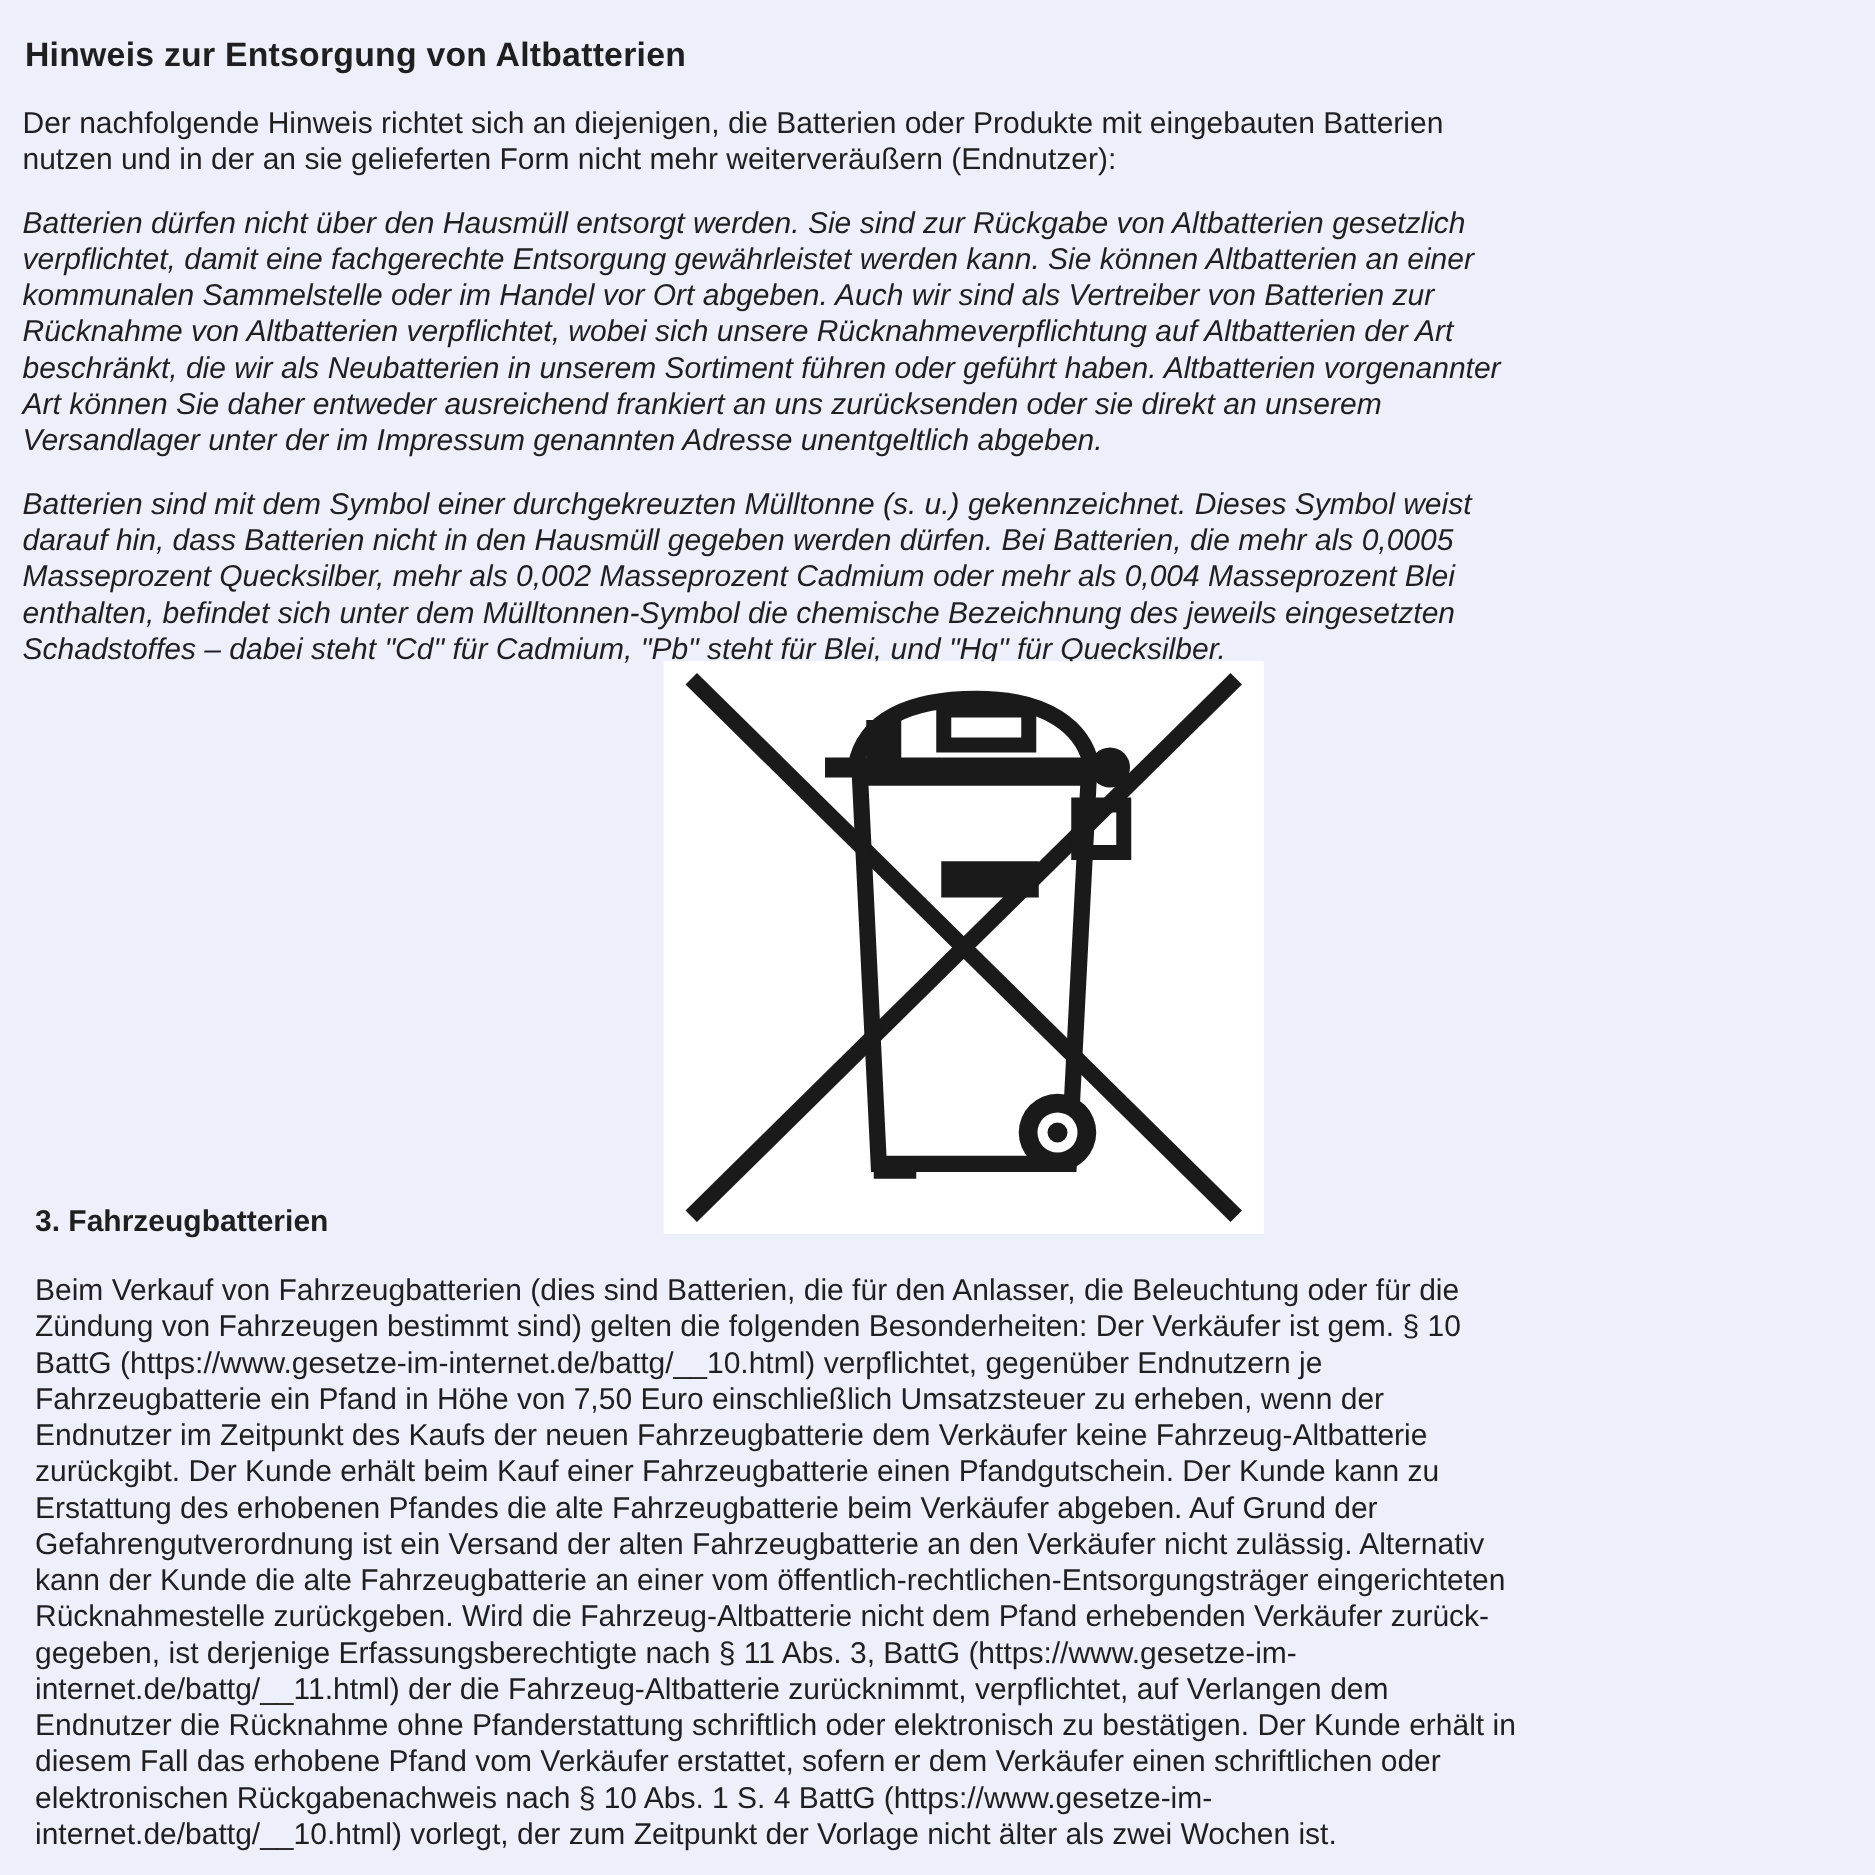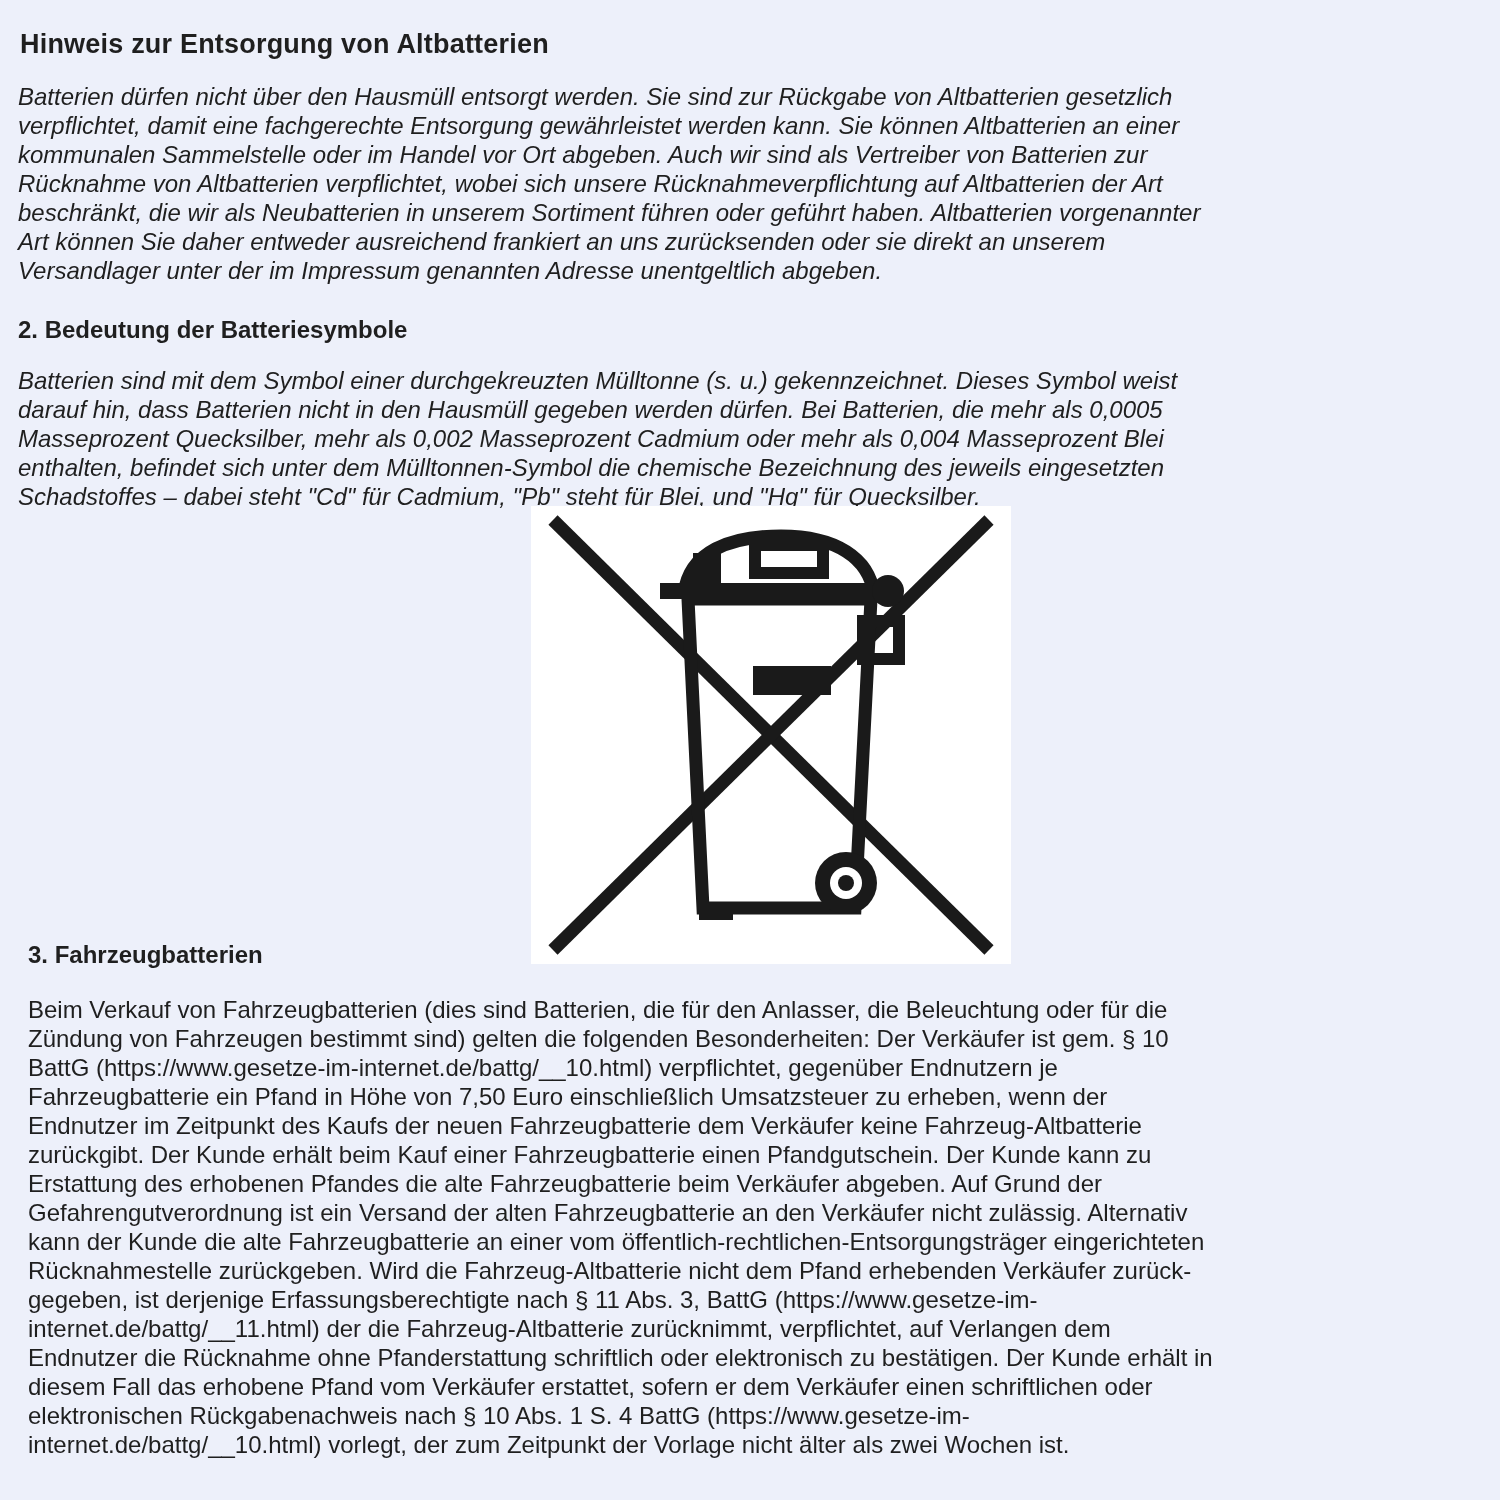--- a/index.html
+++ b/index.html
@@ -70,24 +70,24 @@
     margin-top: 26px;
   }
 </style>
 </head>
 <body>
 
 <div class="page">
 
   <h1 class="doc-title">Hinweis zur Entsorgung von Altbatterien</h1>
 
+  <p class="body-text">Der nachfolgende Hinweis richtet sich an diejenigen, die Batterien oder Produkte mit eingebauten Batterien nutzen und in der an sie gelieferten Form nicht mehr weiterveräußern (Endnutzer):</p>
 
   <p class="body-text after-heading">Batterien dürfen nicht über den Hausmüll entsorgt werden. Sie sind zur Rückgabe von Altbatterien gesetzlich verpflichtet, damit eine fachgerechte Entsorgung gewährleistet werden kann. Sie können Altbatterien an einer kommunalen Sammelstelle oder im Handel vor Ort abgeben. Auch wir sind als Vertreiber von Batterien zur Rücknahme von Altbatterien verpflichtet, wobei sich unsere Rücknahmeverpflichtung auf Altbatterien der Art beschränkt, die wir als Neubatterien in unserem Sortiment führen oder geführt haben. Altbatterien vorgenannter Art können Sie daher entweder ausreichend frankiert an uns zurücksenden oder sie direkt an unserem Versandlager unter der im Impressum genannten Adresse unentgeltlich abgeben.</p>
 
-  <h2 class="section-heading">2. Bedeutung der Batteriesymbole</h2>
   <p class="body-text after-heading">Batterien sind mit dem Symbol einer durchgekreuzten Mülltonne (s. u.) gekennzeichnet. Dieses Symbol weist darauf hin, dass Batterien nicht in den Hausmüll gegeben werden dürfen. Bei Batterien, die mehr als 0,0005 Masseprozent Quecksilber, mehr als 0,002 Masseprozent Cadmium oder mehr als 0,004 Masseprozent Blei enthalten, befindet sich unter dem Mülltonnen-Symbol die chemische Bezeichnung des jeweils eingesetzten Schadstoffes – dabei steht "Cd" für Cadmium, "Pb" steht für Blei, und "Hg" für Quecksilber.</p>
 
   <div class="figure-wrap">
     <div class="symbol-box">
 
       <svg viewBox="0 0 460 458" aria-hidden="true">
         <g stroke="#1a1a1a" stroke-width="13" fill="none">
 
           <line x1="12" y1="14" x2="448" y2="444"></line>
           <line x1="448" y1="14" x2="12" y2="444"></line>

